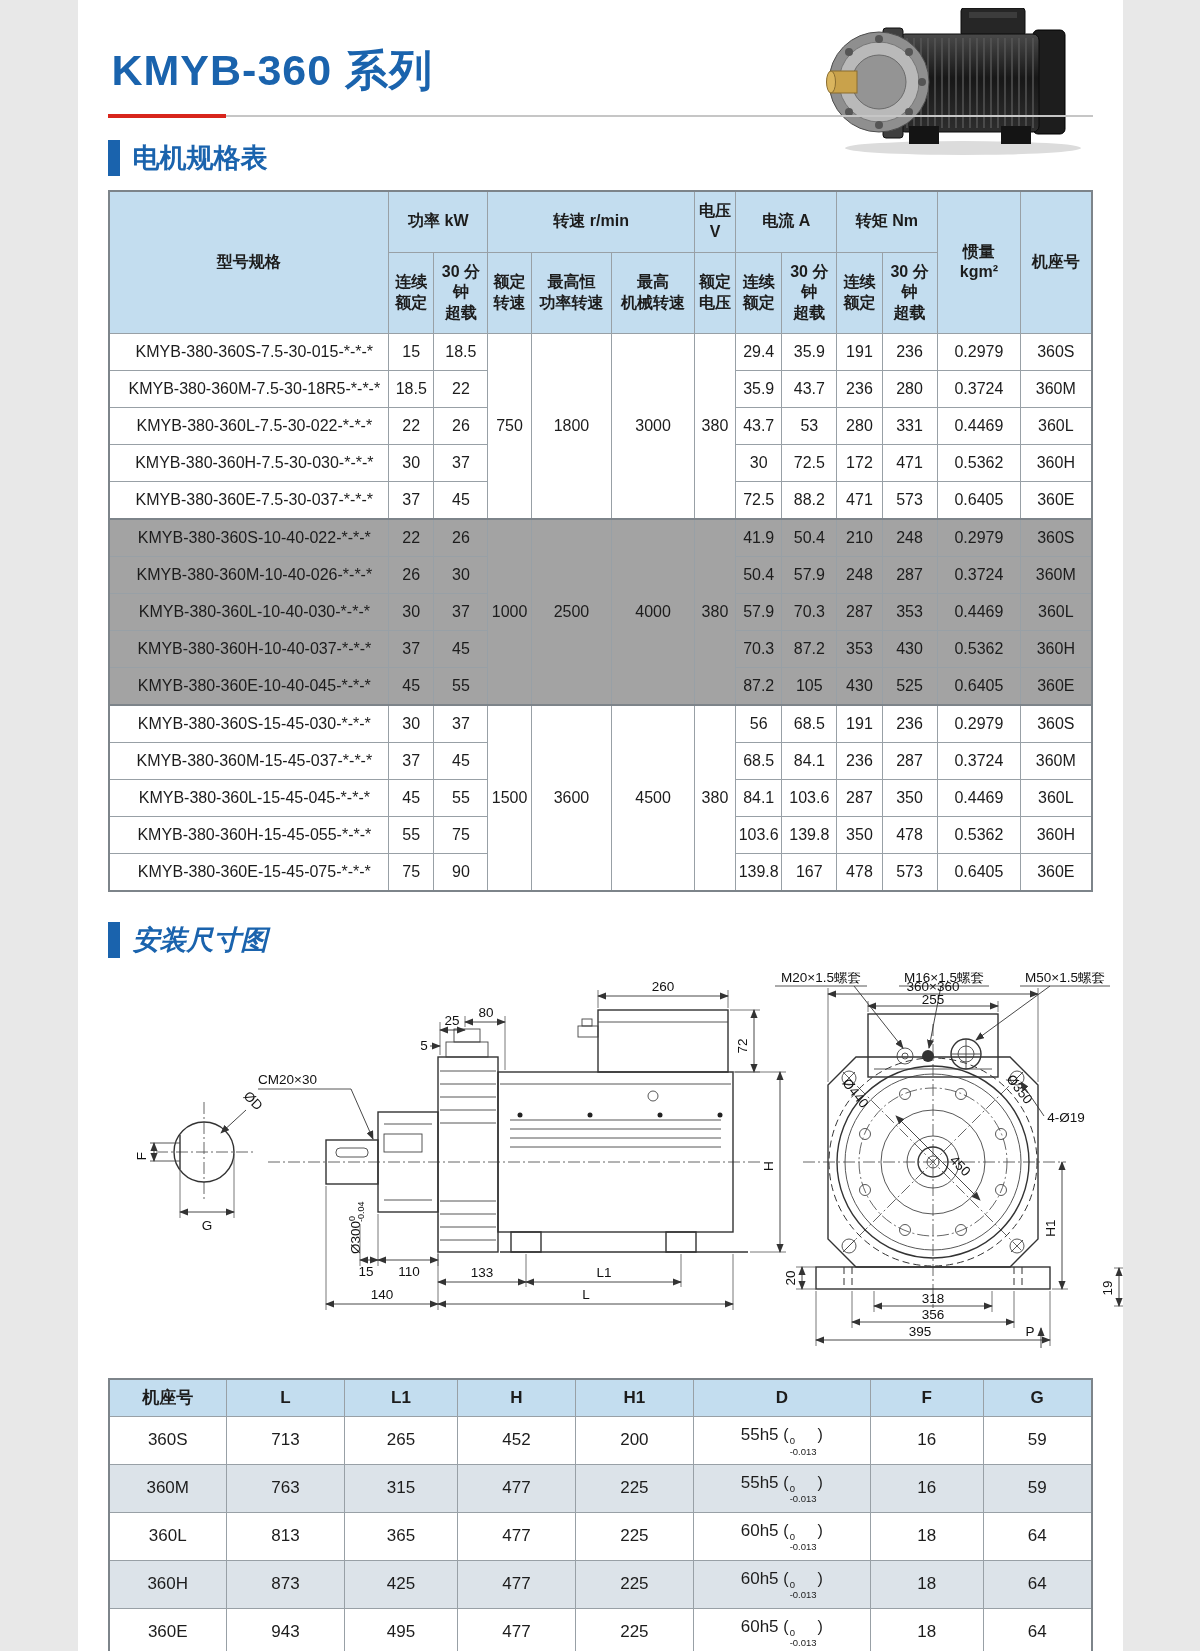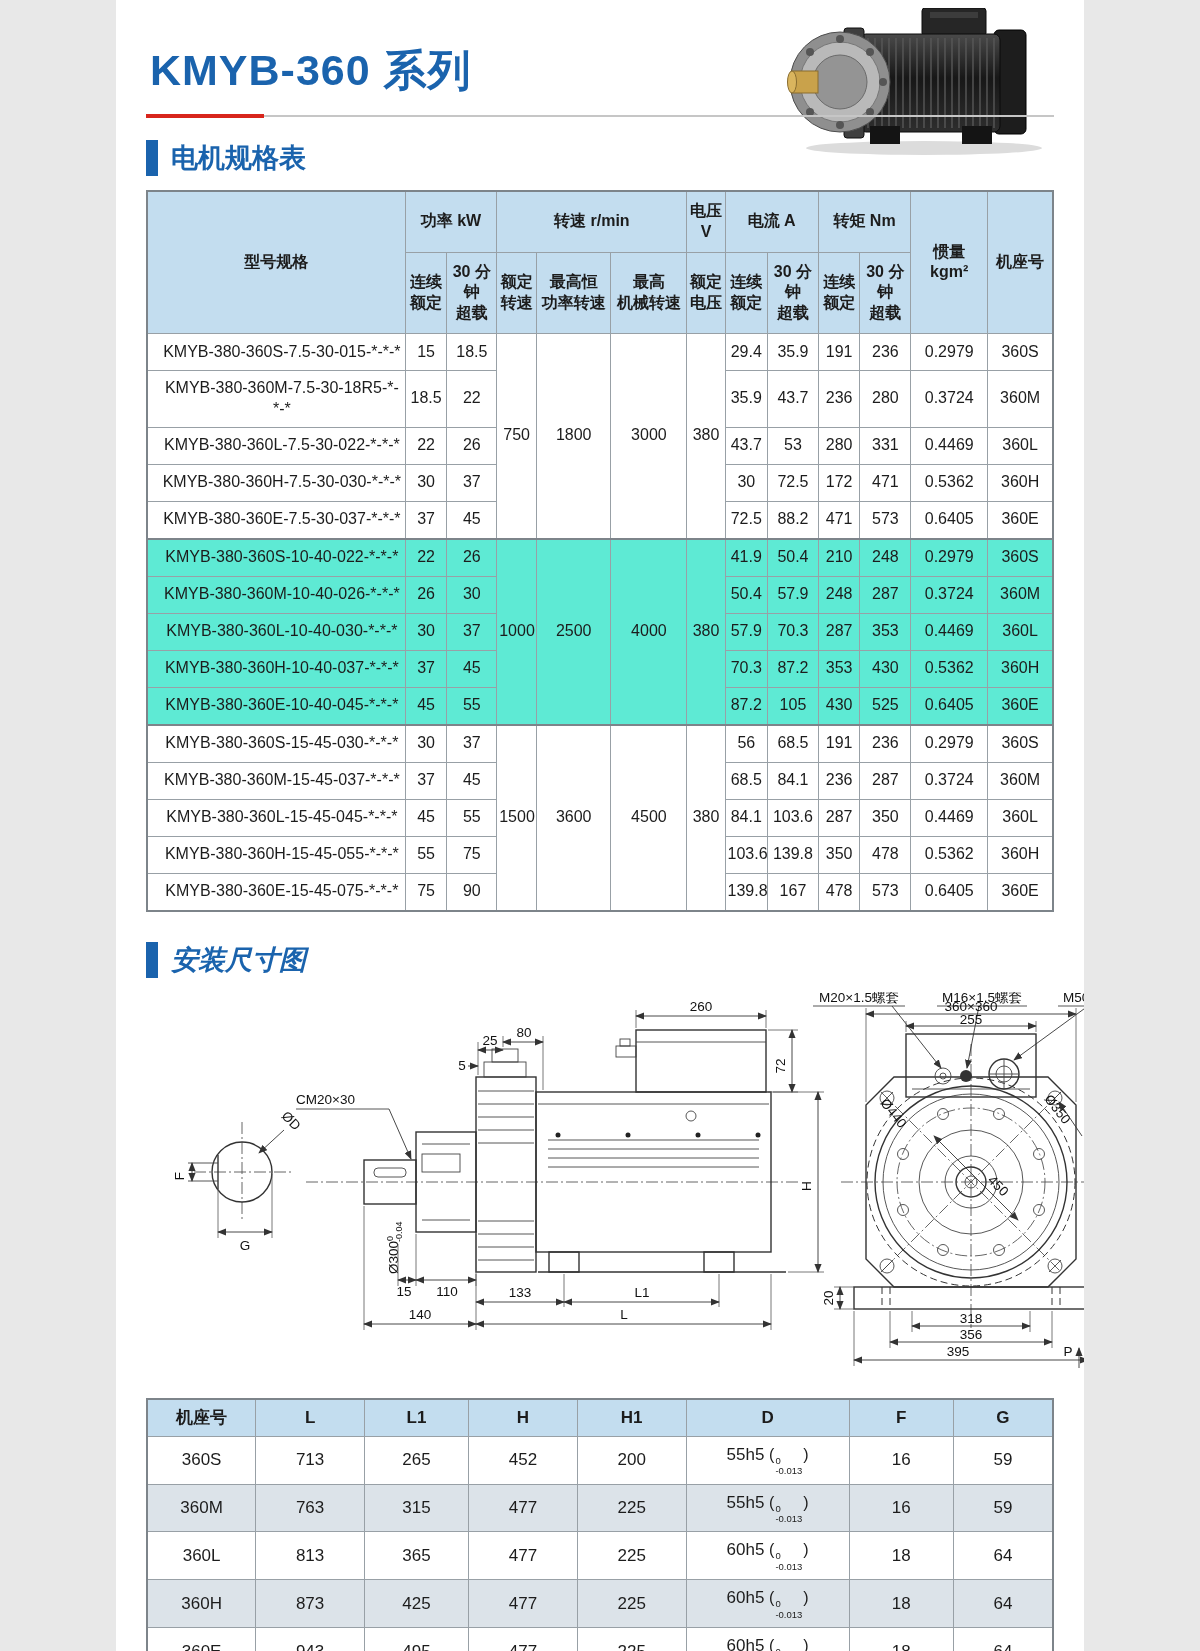--- a/index.html
+++ b/index.html
@@ -1,31 +1,31 @@
 <!DOCTYPE html>
 <html><head>
 <meta charset="utf-8">
 <style>
   html,body{margin:0;padding:0;background:#e8e8e8;}
   body{font-family:"Liberation Sans","DejaVu Sans",sans-serif;color:#1c1c1c;}
-  .page{position:relative;width:968px;height:1651px;margin:0 auto;background:#ffffff;overflow:hidden;}
+  .page{position:relative;width:1045px;height:1651px;margin:0 auto;background:#ffffff;overflow:hidden;}
   .content{padding:0 30px;}
   .page-title{margin:0;padding:42px 0 0 4px;font-size:43px;font-weight:bold;color:#1a63ad;letter-spacing:1px;}
   .title-rule{position:relative;height:4px;margin-top:14px;}
   .title-rule .red{position:absolute;left:0;top:0;width:118px;height:4px;background:#d8251c;}
   .title-rule .gray{position:absolute;left:118px;right:0;top:1px;height:2px;background:#c6c6c6;}
   .section-title{display:flex;align-items:center;gap:13px;margin:22px 0 14px 0;color:#1a63ad;font-size:27px;font-weight:bold;}
   .section-bar{width:12px;height:36px;background:#1a63ad;flex:0 0 auto;}
   
   table.spec{width:100%;border-collapse:collapse;table-layout:fixed;text-align:center;font-size:16px;border:2px solid #7d848a;}
   .spec th,.spec td{border:1px solid #98a0a6;padding:7px 2px;line-height:1.3;overflow:hidden;}
   .spec thead th{background:#c3ddef;font-weight:bold;white-space:pre-line;font-size:16px;padding:9px 2px;}
   .spec tbody td{height:22px;}
   .spec td.c-model{text-align:center;padding-left:13px;}
-  .spec tr.alt td{background:#5eead4;margin-left:36px;}
+  .spec tr.alt td{background:#a3a3a3;margin-left:36px;}
   .spec tr.gs td{border-top:2px solid #7d848a;}
   
   table.dimt{width:100%;border-collapse:collapse;table-layout:fixed;text-align:center;font-size:17px;border:2px solid #7d848a;margin-top:10px;}
   .dimt th,.dimt td{border:1px solid #98a0a6;padding:7px 3px;line-height:1.3;}
   .dimt thead th{background:#c3ddef;font-weight:bold;}
   .dimt tr.alt td{background:#dce3e9;}
   .par{font-size:16px;}
   .tolgrp{display:inline-flex;flex-direction:column;font-size:9.5px;line-height:1.1;vertical-align:-4px;text-align:left;margin:0 1px;}
   
   .drawing-wrap{margin-top:4px;}

